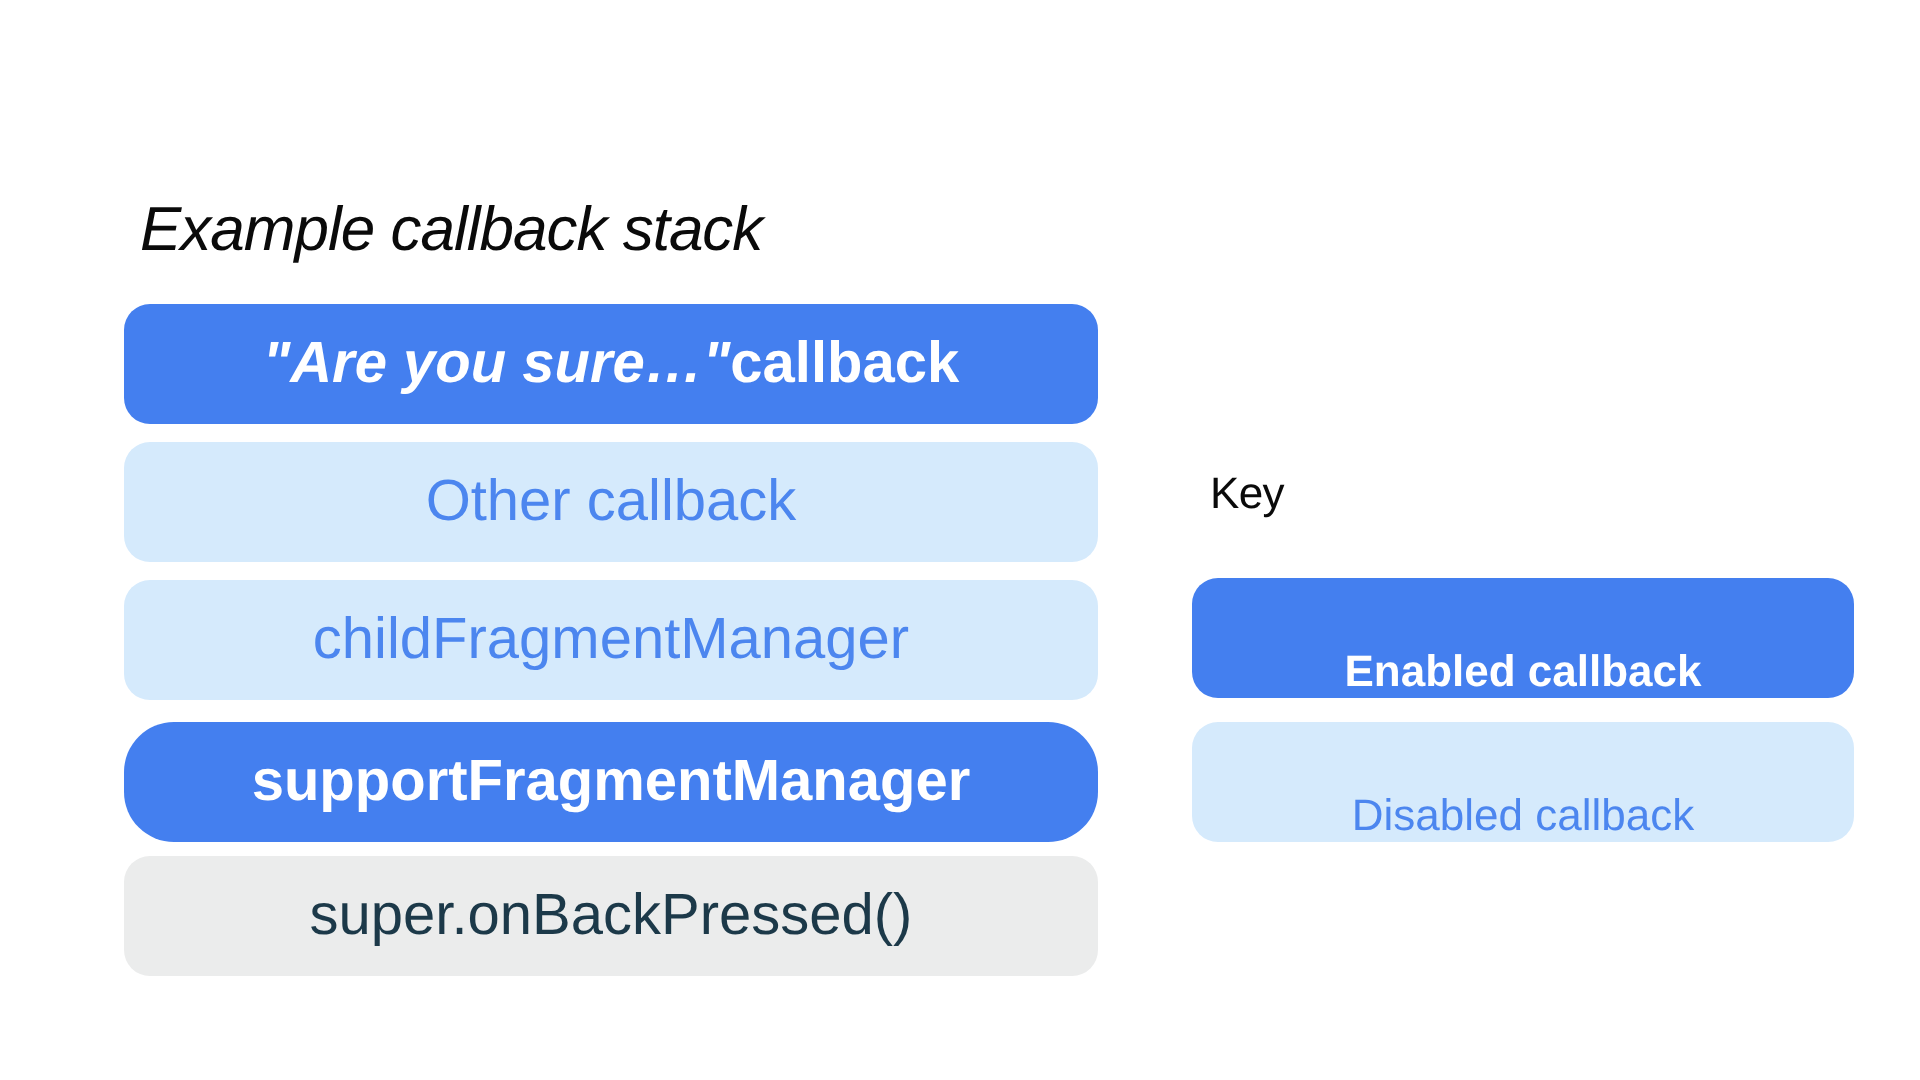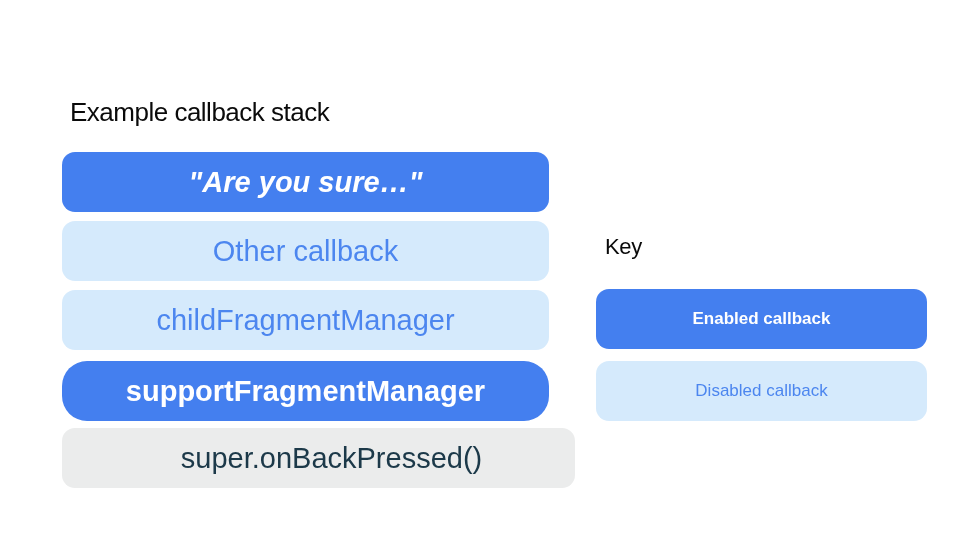--- a/index.html
+++ b/index.html
@@ -12,26 +12,27 @@
     position: relative;
     width: 960px;
     height: 540px;
     background: var(--page-bg, #ffffff);
     overflow: hidden;
   }
   .diagram-title {
     position: absolute;
     left: 70px;
     top: 98px;
-    font-size: 26px;
+    font-size: 31px;
     font-weight: 500;
     letter-spacing: -0.5px;
     color: var(--heading-text, #0a0a0a);
     line-height: 1.1;
     white-space: nowrap;
+    font-style: italic;
   }
   .key-title {
     position: absolute;
     left: 605px;
     top: 235px;
     font-size: 22px;
     font-weight: 500;
     letter-spacing: -0.3px;
     color: var(--heading-text, #0a0a0a);
     line-height: 1.1;
@@ -46,41 +47,42 @@
     white-space: nowrap;
   }
   
   .stack-box { left: 62px; width: 487px; height: 60px; font-size: 29px; }
   .stack-pos-0 { top: 152px; }
   .stack-pos-1 { top: 221px; }
   .stack-pos-2 { top: 290px; }
   .stack-pos-3 { top: 361px; border-radius: 25px; }
   .stack-pos-4 { top: 428px; }
   
-  .key-box { left: 596px; width: 331px; height: 60px; font-size: 17px; }
+  .key-box { left: 596px; width: 331px; height: 60px; font-size: 22px; align-items: flex-end; }
   .key-pos-0 { top: 289px; }
   .key-pos-1 { top: 361px; }
   .key-pos-2 { top: 429px; }
   
   .type-enabled  { background: var(--enabled-bg, #447fef);  color: var(--enabled-text, #ffffff); }
   .type-disabled { background: var(--disabled-bg, #d5eafc); color: var(--disabled-text, #4c86ef); }
-  .type-system   { background: var(--system-bg, #ebecec);   color: var(--system-text, #1c3949); padding-left: 26px; }
+  .type-system   { background: var(--system-bg, #ebecec);   color: var(--system-text, #1c3949); }
   .weight-bold { font-weight: bold; }
   .label-em { font-style: italic; }
   .label-part { display: inline; }
 </style>
 </head>
 <body>
 
 <div class="canvas">
 
   <div class="diagram-title">Example callback stack</div>
 
   <div class="box stack-box stack-pos-0 type-enabled weight-bold">
     <span class="label-part label-em">"Are you sure…"</span>
+      <span class="label-part"> callback</span>
   </div>
 
   <div class="box stack-box stack-pos-2 type-disabled">
     <span class="label-part">childFragmentManager</span>
   </div>
 
   <div class="box stack-box stack-pos-1 type-disabled">
     <span class="label-part">Other callback</span>
   </div>
 

